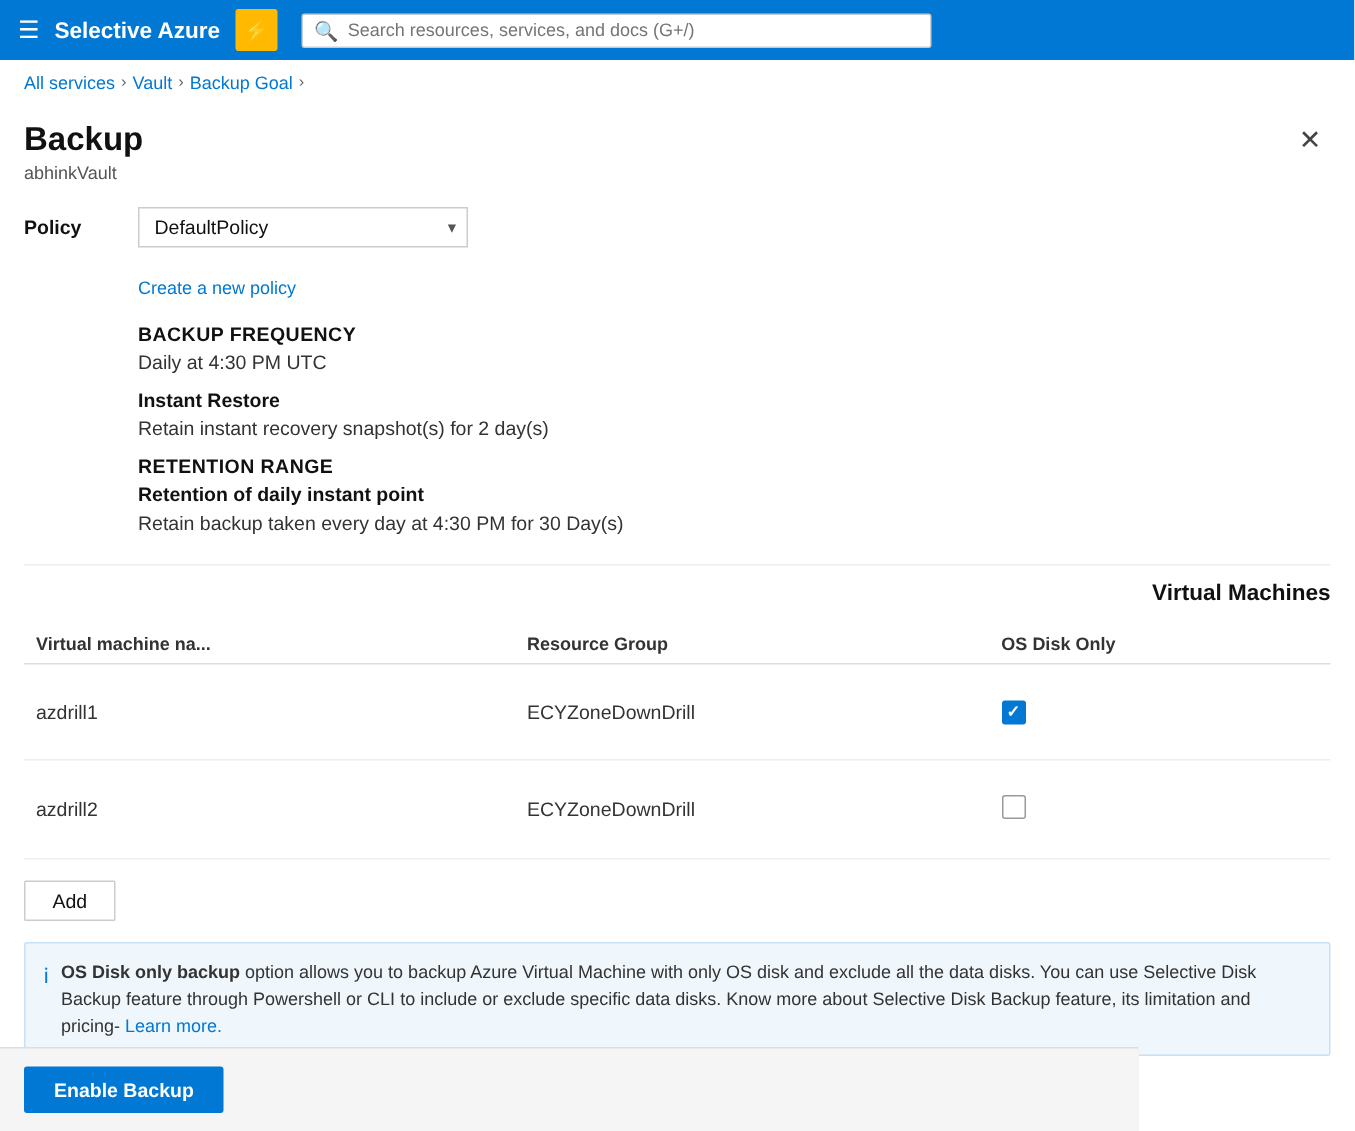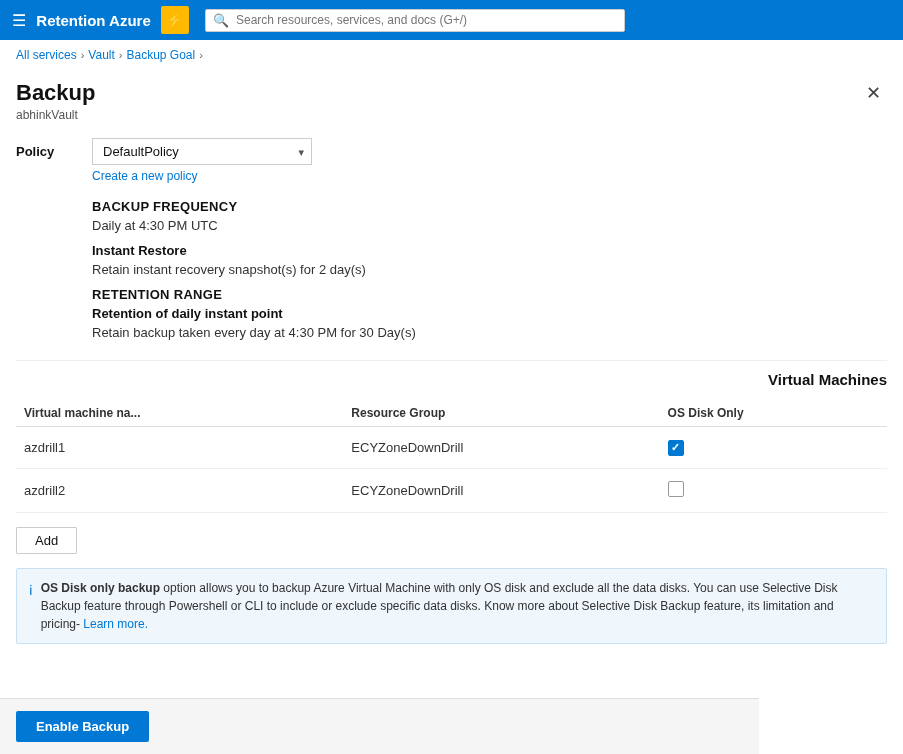--- a/index.html
+++ b/index.html
@@ -93,21 +93,21 @@
       gap: 16px;
       margin-bottom: 16px;
     }
     .policy-label {
       font-size: 13px;
       font-weight: 600;
       color: #111;
       min-width: 60px;
       padding-top: 6px;
     }
-    .policy-right { display: flex; flex-direction: column; gap: 4px; }
+    .policy-right { display: flex; flex-direction: column; gap: 20px; }
     .policy-select-wrapper {
       position: relative;
       display: inline-block;
     }
     .policy-select {
       appearance: none;
       border: 1px solid #ccc;
       background: #fff;
       padding: 5px 30px 5px 10px;
       font-size: 13px;
@@ -170,21 +170,21 @@
     .vm-table { width: 100%; border-collapse: collapse; margin-bottom: 10px; }
     .vm-table th {
       text-align: left;
       font-size: 12px;
       font-weight: 600;
       color: #333;
       padding: 6px 8px;
       border-bottom: 1px solid #ddd;
     }
     .vm-table td {
-      padding: 12px 8px;
+      padding: 23px 8px;
       font-size: 13px;
       color: #333;
       border-bottom: 1px solid #eee;
     }
     .vm-table tr:last-child td { border-bottom: 1px solid #eee; }
 
     
     .checkbox-checked {
       width: 16px;
       height: 16px;
@@ -269,21 +269,21 @@
       border-radius: 2px;
     }
 
     .divider { border: none; border-top: 1px solid #eee; margin: 10px 0; }
   </style>
 </head>
 <body>
 
 <div class="topbar">
   <span class="topbar-menu-icon">☰</span>
-  <span class="topbar-title">Retention Azure</span>
+  <span class="topbar-title">Selective Azure</span>
   <div class="topbar-bell">⚡</div>
   <div class="topbar-search">
     <span style="color:#888;font-size:13px;">🔍</span>
     <input type="text" placeholder="Search resources, services, and docs (G+/)" style="">
   </div>
 </div>
 
 <div class="breadcrumb">
   <a>All services</a>
   <span class="breadcrumb-sep">›</span>

